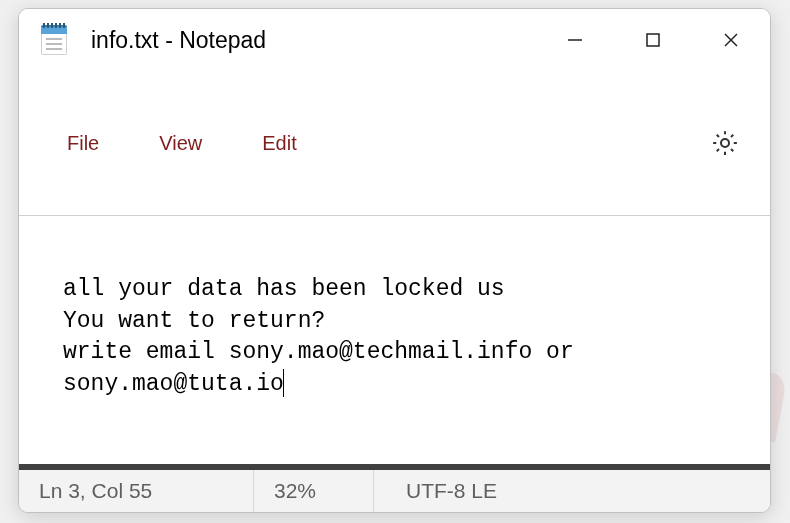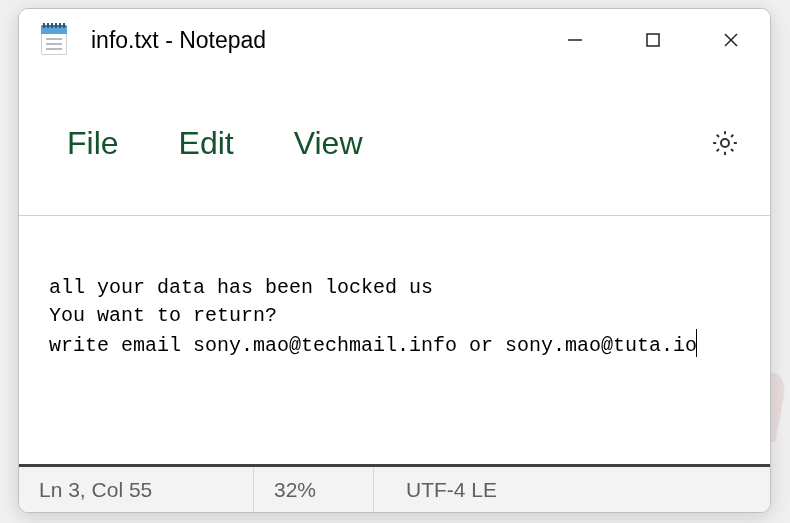--- a/index.html
+++ b/index.html
@@ -130,22 +130,22 @@
       fill: none;
     }
     .menubar {
       display: flex;
       align-items: center;
       height: 64px;
       padding: 0 18px;
       background: #ffffff;
     }
     .menu-item {
-      font-size: 32px;
-      color: #14532d;
+      font-size: 20px;
+      color: #7f1d1d;
       padding: 8px 30px;
       cursor: pointer;
       border-radius: 4px;
     }
     .menu-spacer {
       flex: 1;
     }
     .settings-btn {
       padding: 8px 12px;
       cursor: pointer;
@@ -153,44 +153,44 @@
       display: flex;
       align-items: center;
     }
     .separator {
       height: 1px;
       background: #d0d0d0;
       margin: 0;
     }
     .content {
       flex: 1;
-      padding: 18px 30px;
+      padding: 18px 44px;
       font-family: Consolas, 'Courier New', monospace;
-      font-size: 20px;
+      font-size: 23px;
       line-height: 1.38;
       color: #000;
       white-space: pre-wrap;
       word-break: break-word;
       position: relative;
       background: rgba(255,255,255,0.65);
     }
     .cursor-line {
       display: inline-block;
       width: 1px;
       height: 28px;
       background: #000;
       vertical-align: text-bottom;
       margin-left: -1px;
     }
     .statusbar {
       display: flex;
       align-items: center;
       height: 48px;
       background: #f3f3f3;
-      border-top: 3px solid #404040;
+      border-top: 6px solid #404040;
       font-size: 21px;
       color: #606060;
     }
     .status-cell {
       padding: 0 20px;
       height: 100%;
       display: flex;
       align-items: center;
       border-right: 1px solid #d8d8d8;
     }
@@ -241,36 +241,36 @@
         <svg width="20" height="20" viewBox="0 0 20 20">
             <line x1="4" y1="4" x2="16" y2="16" stroke-width="1.5"></line>
             <line x1="16" y1="4" x2="4" y2="16" stroke-width="1.5"></line>
           </svg>
       </div>
     </div>
   </div>
 
   <div class="menubar">
     <div class="menu-item">File</div>
+    <div class="menu-item">View</div>
     <div class="menu-item">Edit</div>
-    <div class="menu-item">View</div>
     <div class="menu-spacer"></div>
     <div class="settings-btn">
       <svg width="30" height="30" viewBox="0 0 24 24" fill="none" stroke="#333" stroke-width="1.6">
         <circle cx="12" cy="12" r="3.2"></circle>
         <path d="M12 2.5v2.5M12 19v2.5M21.5 12h-2.5M5 12H2.5M18.6 5.4l-1.8 1.8M7.2 16.8l-1.8 1.8M18.6 18.6l-1.8-1.8M7.2 7.2L5.4 5.4"></path>
       </svg>
     </div>
   </div>
 
   <div class="separator"></div>
 
   <div class="content"><span>all your data has been locked us
 You want to return?
 write email sony.mao@techmail.info or sony.mao@tuta.io</span><span class="cursor-line"></span></div>
 
   <div class="statusbar">
     <div class="status-cell">Ln 3, Col 55</div>
     <div class="status-cell zoom">32%</div>
-    <div class="status-cell">UTF-4 LE</div>
+    <div class="status-cell">UTF-8 LE</div>
   </div>
 
 </div>
 
 </body></html>

